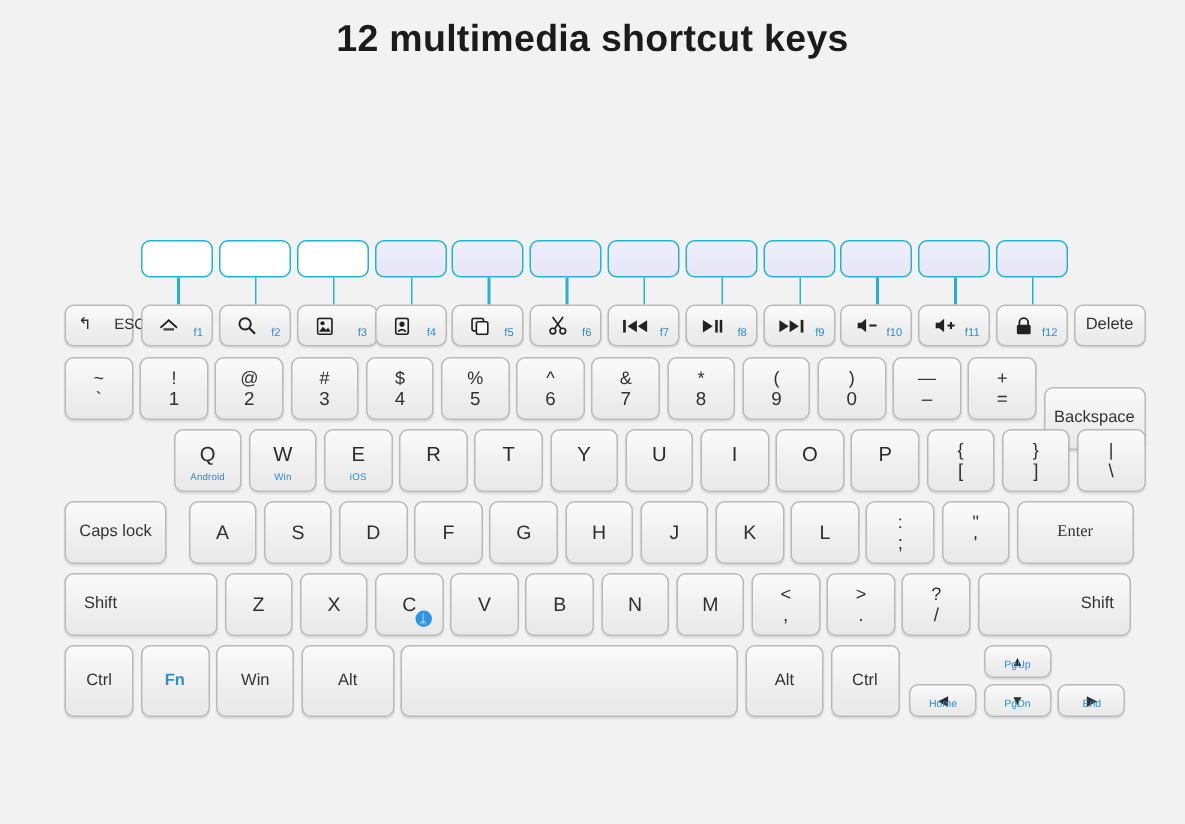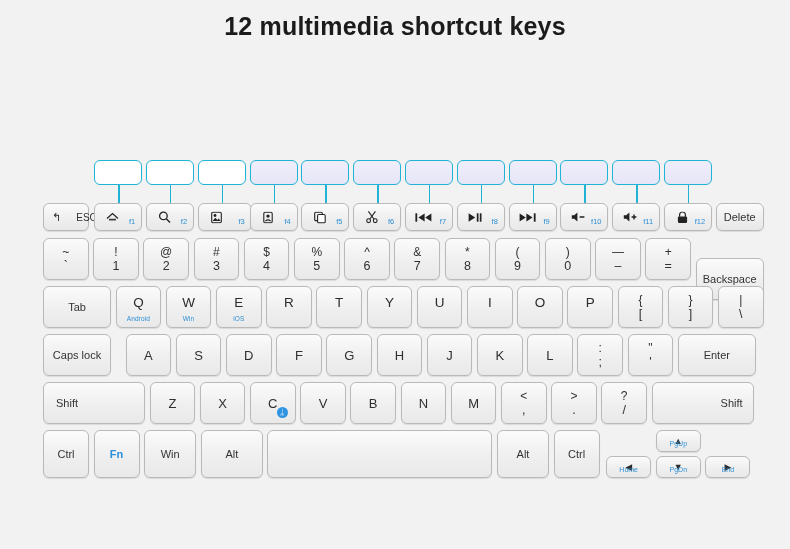--- a/index.html
+++ b/index.html
@@ -348,23 +348,20 @@
       <span class="upper">—</span>
       <span class="lower">–</span>
     </div>
     <div class="key" style="left: 645.4px; top: 238px; width: 45.6px; height: 42px;">
       <span class="upper">+</span>
       <span class="lower">=</span>
     </div>
     <div class="key" style="left: 695.6px; top: 238px; width: 68px; height: 42px; margin-top: 20px;">
       <span class="word">Backspace</span>
     </div>
-    <div class="key" style="left: 43px; top: 286px; width: 68px; height: 42px;">
-      <span class="word">Tab</span>
-    </div>
     <div class="key" style="left: 115.6px; top: 286px; width: 45.6px; height: 42px;">
       <span class="bigletter">Q</span>
       <span class="sub">Android</span>
     </div>
     <div class="key" style="left: 165.8px; top: 286px; width: 45.6px; height: 42px;">
       <span class="bigletter">W</span>
       <span class="sub">Win</span>
     </div>
     <div class="key" style="left: 216px; top: 286px; width: 45.6px; height: 42px;">
       <span class="bigletter">E</span>
@@ -434,21 +431,21 @@
       <span class="ctr">L</span>
     </div>
     <div class="key" style="left: 577.4px; top: 334px; width: 45.6px; height: 42px;">
       <span class="upper">:</span>
       <span class="lower">;</span>
     </div>
     <div class="key" style="left: 627.6px; top: 334px; width: 45.6px; height: 42px;">
       <span class="upper">"</span>
       <span class="lower">'</span>
     </div>
-    <div class="key" style="left: 677.8px; top: 334px; width: 78px; height: 42px;">
+    <div class="key" style="left: 677.8px; top: 334px; width: 78px; height: 42px; font-family: Liberation Serif, serif;">
       <span class="word">Enter</span>
     </div>
     <div class="key" style="left: 43px; top: 382px; width: 102px; height: 42px;">
       <span class="word l">Shift</span>
     </div>
     <div class="key" style="left: 149.6px; top: 382px; width: 45.6px; height: 42px;">
       <span class="ctr">Z</span>
     </div>
     <div class="key" style="left: 199.8px; top: 382px; width: 45.6px; height: 42px;">
       <span class="ctr">X</span>

